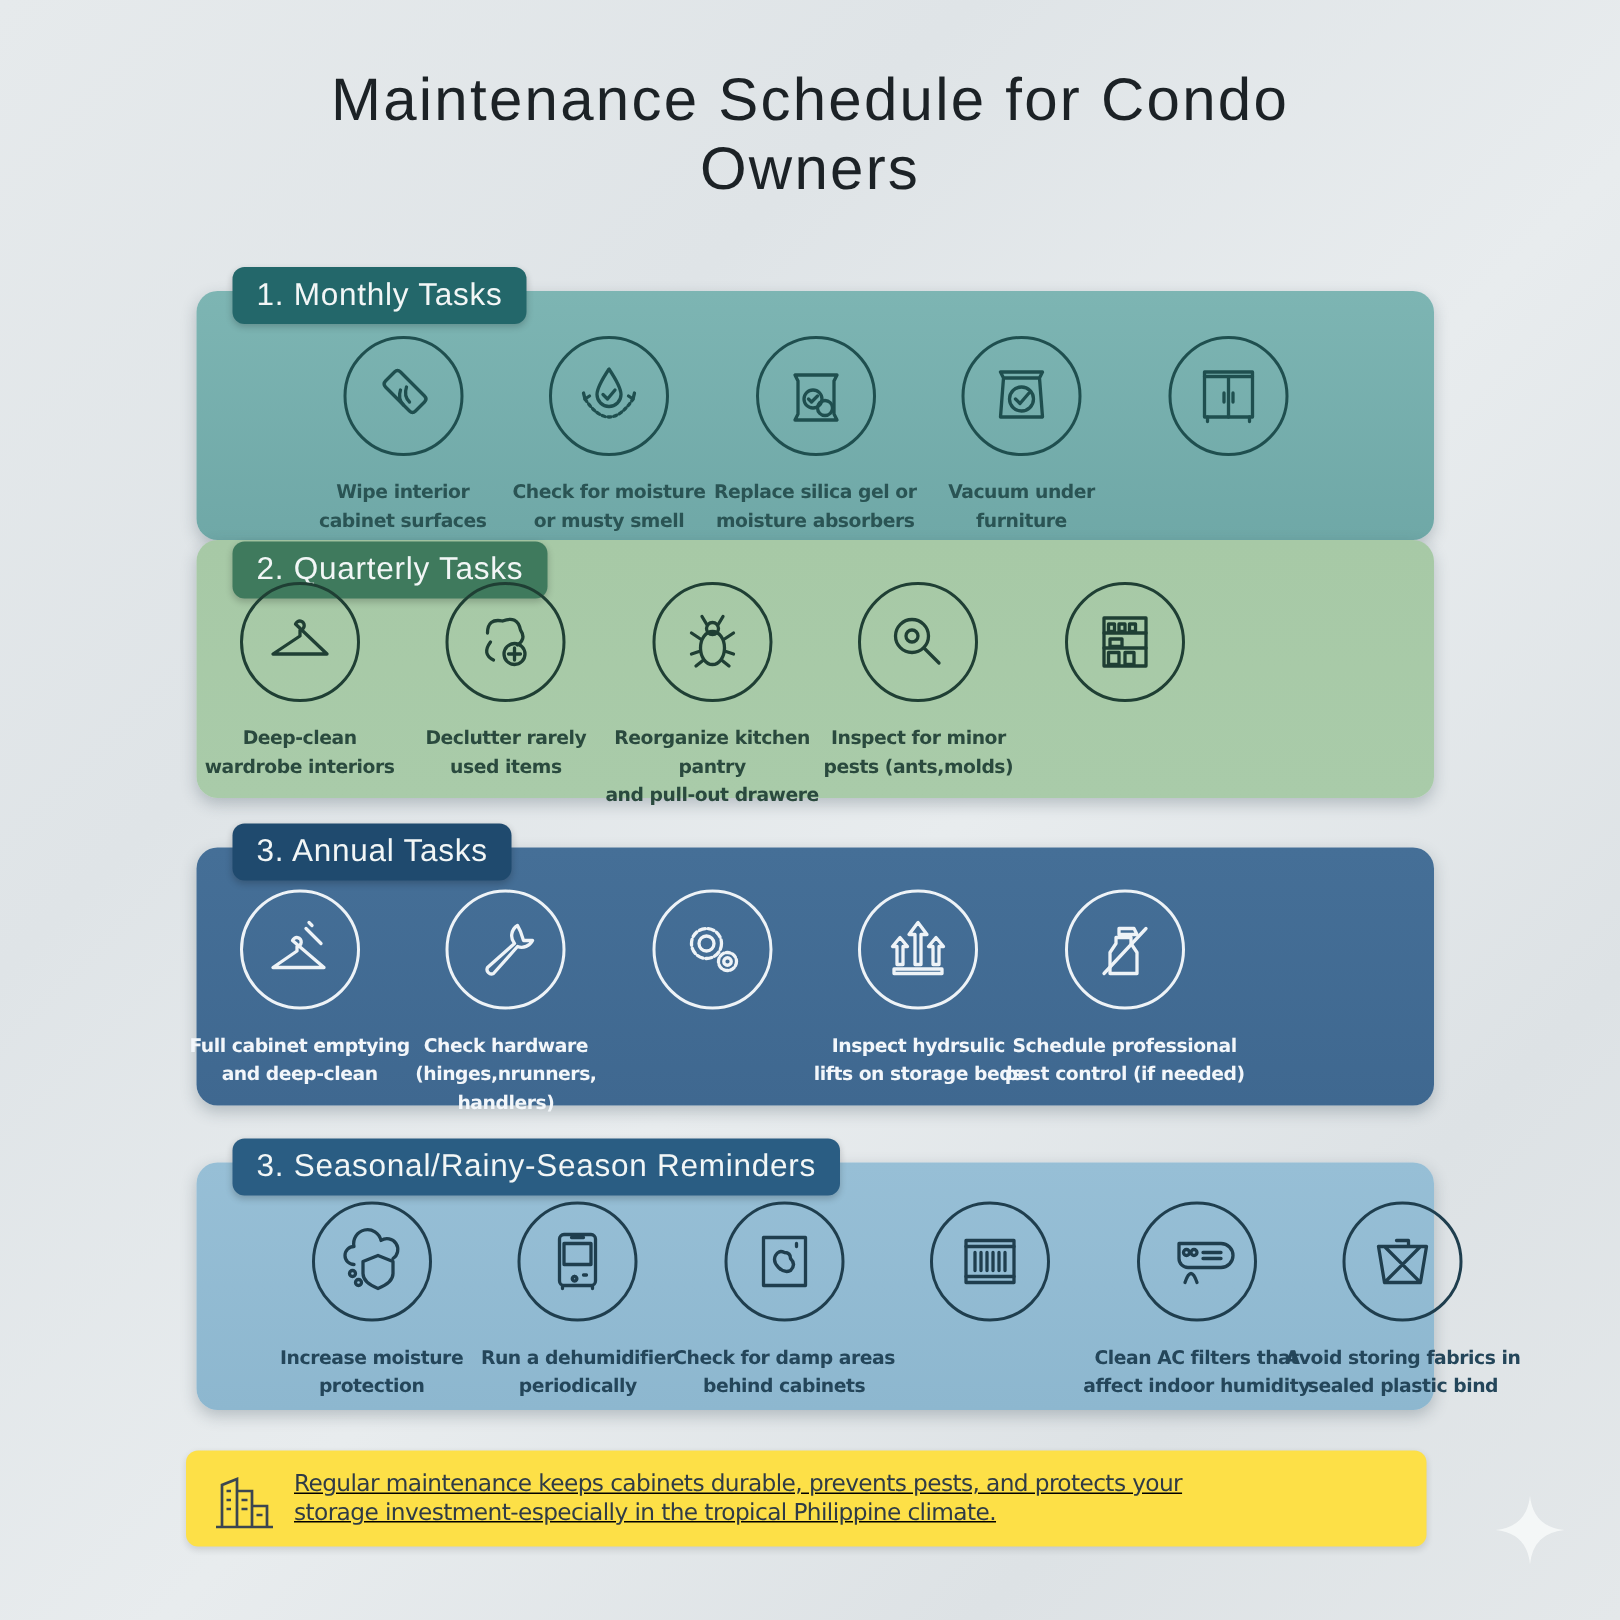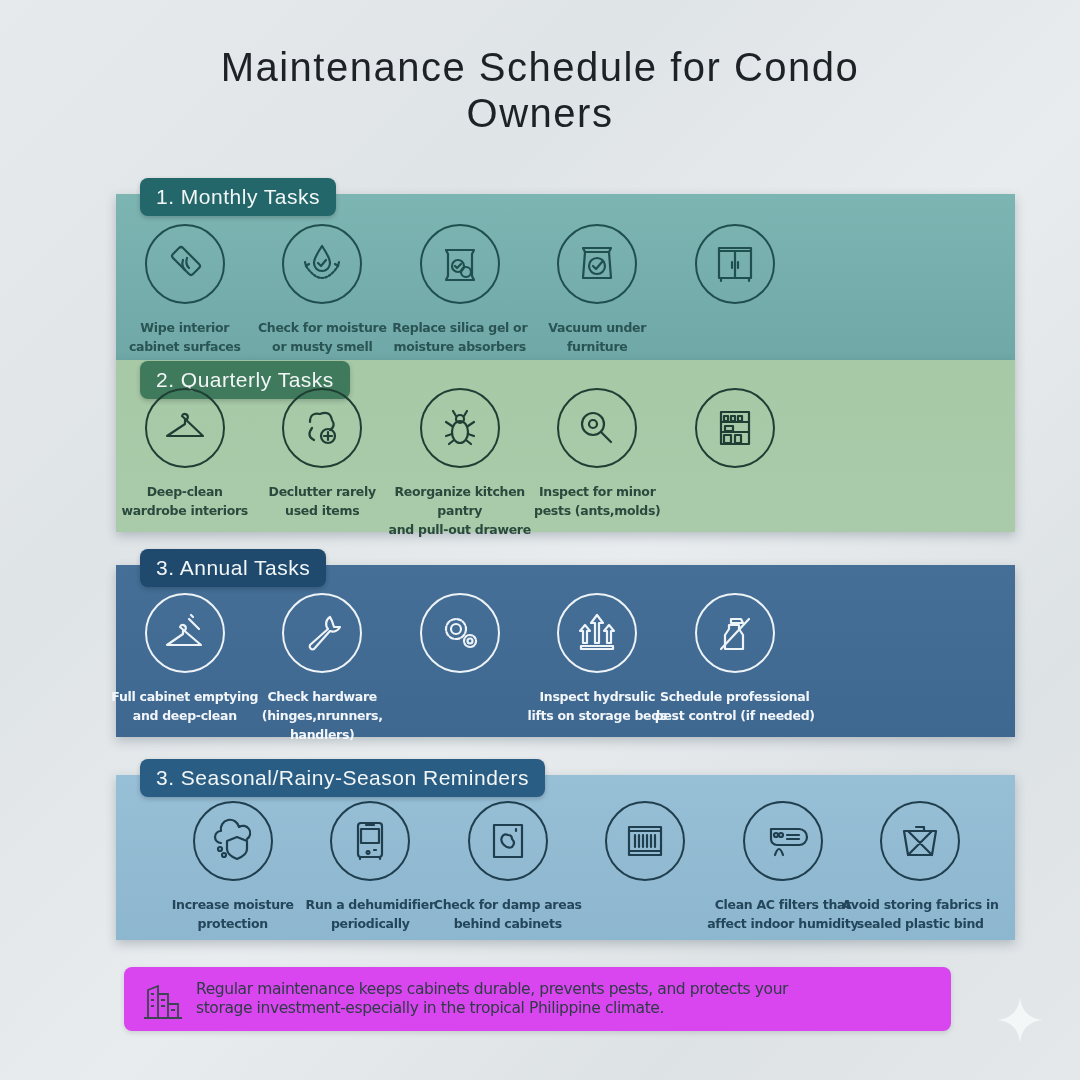--- a/index.html
+++ b/index.html
@@ -9,22 +9,22 @@
     background: linear-gradient(135deg, #e6eaec 0%, #dfe4e7 30%, #e8ecee 55%, #dde2e5 80%, #e4e8ea 100%);
     position: relative;
   }
   .title {
     position: absolute; top: 44px; left: 0; width: 1080px;
     text-align: center; font-size: 40px; line-height: 46px;
     letter-spacing: 1.5px; color: #1c2226;
     font-family: Liberation Sans, sans-serif;
   }
   .section {
-    position: absolute; left: 116px; width: 899px;
-    border-radius: 0;
+    position: absolute; left: 131px; width: 825px;
+    border-radius: 14px;
     box-shadow: 0 4px 10px rgba(40,60,70,0.25);
   }
   .section-tab {
     position: absolute; left: 24px; height: 38px;
     border-radius: 8px; padding: 0 16px;
     font-size: 21px; line-height: 38px; color: #f2f6f6;
     letter-spacing: 0.5px;
     box-shadow: 0 2px 5px rgba(0,0,0,0.2);
     white-space: nowrap;
   }
@@ -42,21 +42,21 @@
   .icon-circle svg { width: 52px; height: 52px; fill: none; stroke-width: 2.2; stroke-linecap: round; stroke-linejoin: round; }
   .label {
     margin-top: 14px; font-size: 12.5px; line-height: 19px; font-weight: bold;
     text-align: center; white-space: pre-line; width: 160px;
     font-family: "DejaVu Sans", sans-serif; letter-spacing: -0.3px;
   }
 
   
   .sec-monthly { top: 194px; height: 166px; background: linear-gradient(180deg,#7db5b3,#6fa8a7); }
   .sec-monthly .section-tab { top: -16px; background: #23676a; }
-  .sec-monthly .items { top: 30px; }
+  .sec-monthly .items { top: 30px; justify-content: center; }
   .sec-monthly .icon-circle { border-color: #1f4f4f; }
   .sec-monthly svg { stroke: #1f4f4f; }
   .sec-monthly .label { color: #2a5454; }
 
   
   .sec-quarterly { top: 360px; height: 172px; background: linear-gradient(180deg,#a7c9a6,#a9cba9); }
   .sec-quarterly .section-tab { top: 1px; background: #3f7a5d; }
   .sec-quarterly .items { top: 28px; }
   .sec-quarterly .icon-circle { border-color: #1f3f34; }
   .sec-quarterly svg { stroke: #1f3f34; }
@@ -73,23 +73,24 @@
   
   .sec-seasonal { top: 775px; height: 165px; background: linear-gradient(180deg,#97bfd6,#8db7cf); }
   .sec-seasonal .section-tab { top: -16px; background: #2a5d83; }
   .sec-seasonal .items { top: 26px; padding-left: 48px; }
   .sec-seasonal .icon-circle { border-color: #1f3e4e; }
   .sec-seasonal svg { stroke: #1f3e4e; }
   .sec-seasonal .label { color: #24465a; }
 
   .footer {
     position: absolute; top: 967px; left: 124px; width: 827px; height: 64px;
-    background: #d946ef; border-radius: 8px;
+    background: #fde047; border-radius: 8px;
     display: flex; align-items: center;
     box-shadow: 0 2px 5px rgba(0,0,0,0.12);
+    text-decoration: underline;
   }
   .footer svg { margin-left: 16px; width: 46px; height: 46px; fill: none; stroke: #3b4650; stroke-width: 1.8; }
   .footer-text {
     margin-left: 10px; font-size: 15.5px; line-height: 19px; color: #2f3b46;
     font-family: "DejaVu Sans", sans-serif; letter-spacing: -0.4px; white-space: pre-line;
   }
   .sparkle { position: absolute; left: 995px; top: 995px; width: 50px; height: 50px; }
 </style>
 </head>
 <body>

